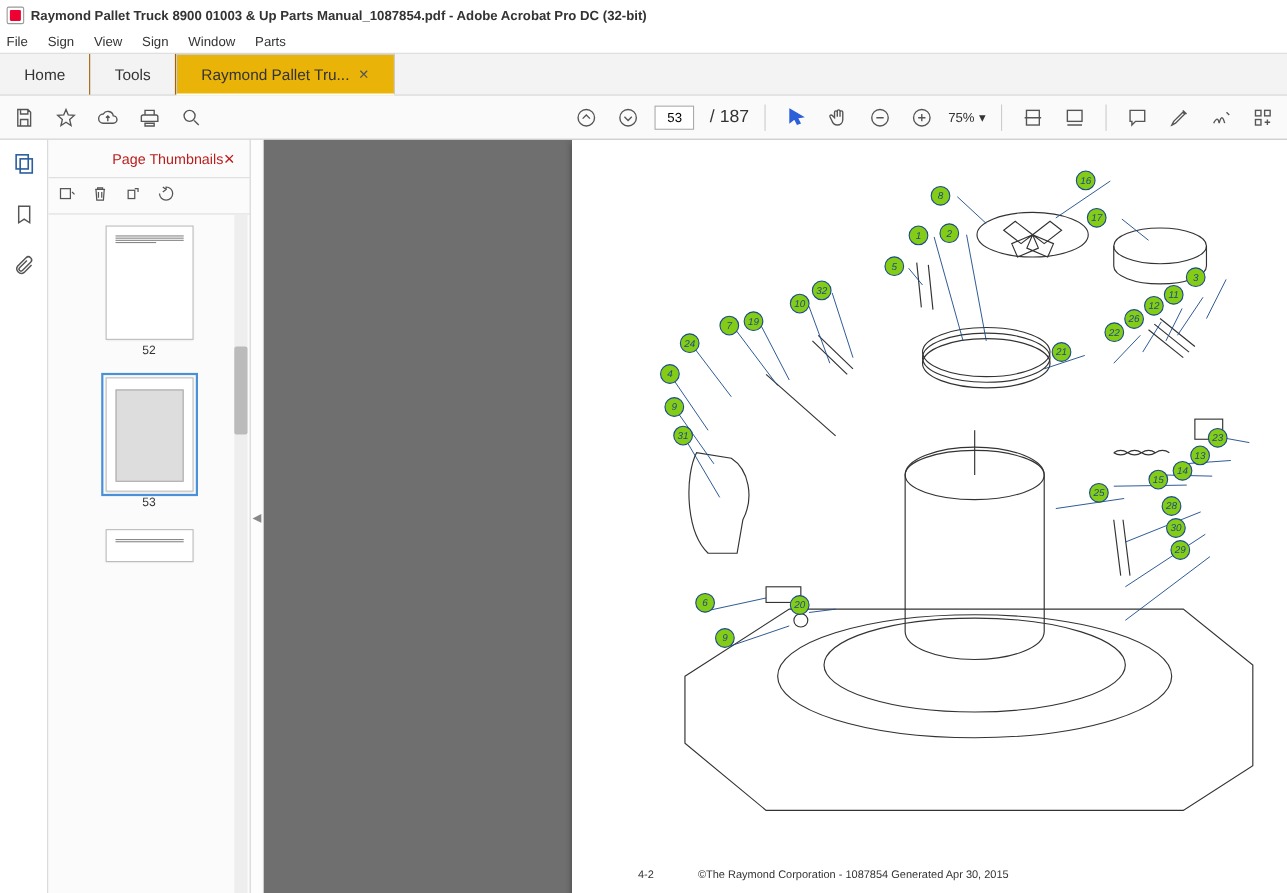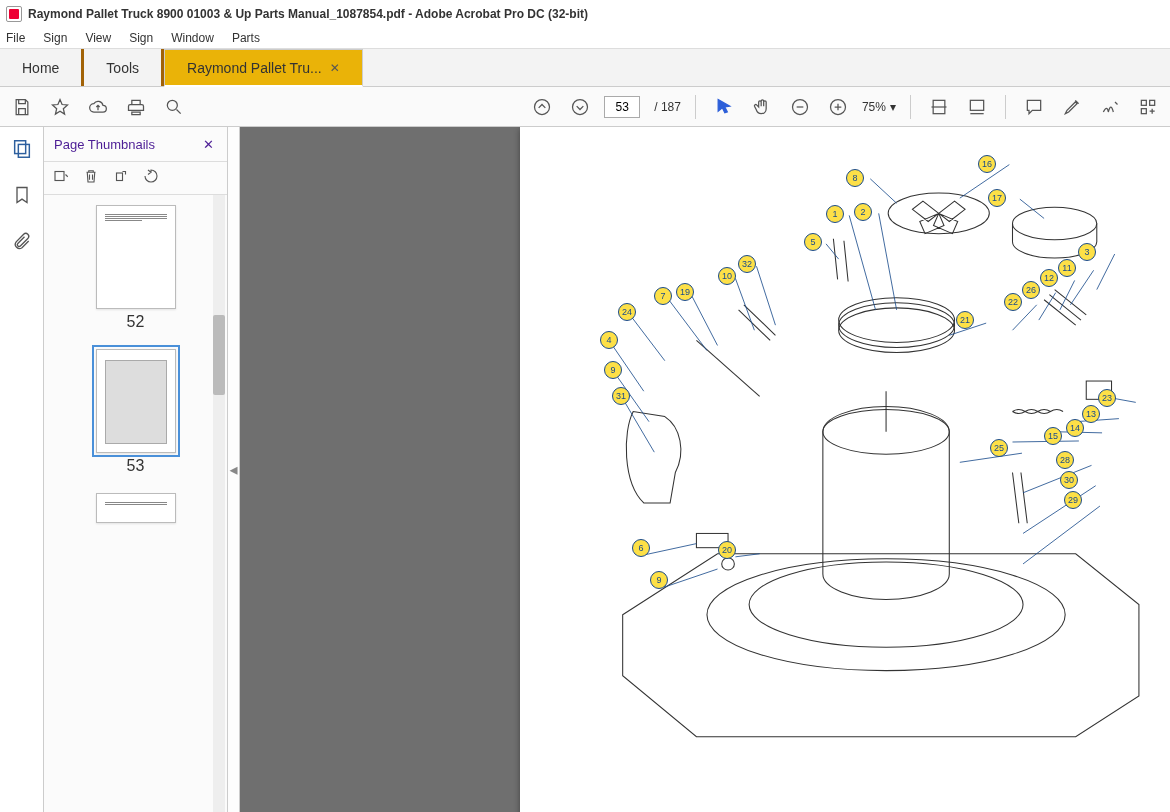--- a/index.html
+++ b/index.html
@@ -6,65 +6,65 @@
 body { width: 1170px; height: 812px; overflow: hidden; background: #fff; display: flex; flex-direction: column; }
 
 .titlebar { height: 28px; display: flex; align-items: center; padding: 0 6px; font-size: 12px; color: #333; background: #fff; font-weight: bold; }
 .titlebar .pdf-icon { width: 16px; height: 16px; margin-right: 6px; background: #fff; border: 1px solid #999; border-radius: 2px; position: relative; }
 .titlebar .pdf-icon::after { content: ""; position: absolute; left: 2px; top: 2px; width: 10px; height: 10px; background: #e03; border-radius: 1px; }
 
 .menubar { height: 20px; display: flex; align-items: center; padding: 0 6px; gap: 18px; font-size: 12px; color: #333; background: #fff; }
 .menubar span { cursor: default; }
 
 .tabbar { height: 39px; background: #f3f3f3; border-top: 1px solid #ddd; border-bottom: 1px solid #ccc; display: flex; align-items: stretch; }
-.tabbar .tab { padding: 0 22px; display: flex; align-items: center; font-size: 14px; color: #333; border-right: 3px solid #a16207; cursor: default; }
+.tabbar .tab { padding: 0 22px; display: flex; align-items: center; font-size: 14px; color: #333; border-right: 1px solid #a16207; cursor: default; }
 .tabbar .tab.active { background: #eab308; border-bottom: 2px solid #fff; margin-bottom: -1px; border-top: 1px solid #ccc; border-left: 1px solid #ccc; border-right: 1px solid #ccc; }
 .tabbar .tab .close { margin-left: 8px; font-size: 12px; color: #555; }
 
 .toolbar { height: 40px; background: #fafafa; border-bottom: 1px solid #ccc; display: flex; align-items: center; padding: 0 8px; gap: 10px; }
 .toolbar .big-gap { flex: 1; }
 .tool { width: 28px; height: 28px; display: flex; align-items: center; justify-content: center; cursor: default; color: #555; }
 .tool svg { width: 20px; height: 20px; stroke: #555; fill: none; stroke-width: 1.5; }
 .pageinput { width: 36px; height: 22px; text-align: center; border: 1px solid #aaa; font-size: 12px; }
-.pagecount { font-size: 12px; color: #333; margin-left: 4px; }
+.pagecount { font-size: 16px; color: #333; margin-left: 4px; }
 .zoom { font-size: 12px; color: #333; display: flex; align-items: flex-end; gap: 4px; }
 .vdiv { width: 1px; height: 24px; background: #ccc; margin: 0 4px; }
 
 .main { flex: 1; display: flex; overflow: hidden; }
 
 .leftstrip { width: 44px; background: #fff; border-right: 1px solid #ccc; display: flex; flex-direction: column; align-items: center; padding-top: 10px; gap: 22px; }
 .leftstrip .strip-icon { width: 24px; height: 24px; display: flex; align-items: center; justify-content: center; color: #4a7bb5; }
 .leftstrip .strip-icon svg { stroke: currentColor; fill: none; stroke-width: 1.6; }
 .leftstrip .strip-icon.active { color: #2d5f9e; }
 
 .sidepanel { width: 184px; background: #fbfbfb; border-right: 1px solid #ccc; display: flex; flex-direction: column; }
-.sidepanel-head { height: 34px; display: flex; align-items: center; justify-content: space-between; padding: 0 10px; font-size: 13px; color: #4c1d95; }
+.sidepanel-head { height: 34px; display: flex; align-items: center; justify-content: flex-end; padding: 0 10px; font-size: 13px; color: #b91c1c; }
 .sidepanel-head .close-icon { width: 14px; height: 14px; cursor: default; }
 .sidepanel-tools { height: 34px; border-top: 1px solid #ddd; border-bottom: 1px solid #ddd; display: flex; align-items: center; padding: 0 8px; gap: 12px; }
 .sidepanel-tools svg { width: 18px; height: 18px; stroke: #555; fill: none; stroke-width: 1.5; }
 
 .thumbs { flex: 1; overflow: hidden; position: relative; padding: 10px 0 0 0; }
 .thumbs-inner { display: flex; flex-direction: column; align-items: center; gap: 18px; }
 .thumb { display: flex; flex-direction: column; align-items: center; gap: 4px; }
 .thumb .page { width: 80px; height: 104px; background: #fff; border: 1px solid #bbb; box-shadow: 0 1px 2px rgba(0,0,0,0.1); position: relative; overflow: hidden; }
 .thumb .page.sel { outline: 2px solid #4a90d9; outline-offset: 2px; }
-.thumb .num { font-size: 16px; color: #333; }
+.thumb .num { font-size: 11px; color: #333; }
 .thumb .page .mini { position: absolute; inset: 8px; display: flex; flex-direction: column; gap: 1px; }
 .thumb .page .mini .line { height: 1px; background: #888; }
 .thumb .page .mini .block { flex: 1; background: #ddd; margin-top: 2px; border: 1px solid #aaa; }
 .thumbs .scrollbar-track { position: absolute; right: 2px; top: 0; width: 12px; height: 100%; background: #eee; }
 .thumbs .scrollbar-thumb { position: absolute; right: 2px; top: 120px; width: 12px; height: 80px; background: #bbb; border-radius: 2px; }
 
 .collapse { width: 12px; background: #fdfdfd; border-right: 1px solid #ccc; display: flex; align-items: center; justify-content: center; color: #888; }
 
 .viewer { flex: 1; background: #6f6f6f; display: flex; align-items: flex-start; justify-content: center; overflow: hidden; position: relative; }
 .page-canvas { width: 870px; height: 690px; background: #fff; margin-top: 0; box-shadow: 0 2px 6px rgba(0,0,0,0.4); position: relative; }
 .page-canvas .diagram { position: absolute; left: 50px; top: 0; right: 10px; bottom: 60px; }
 .page-canvas .footer { position: absolute; bottom: 16px; left: 60px; right: 30px; display: flex; font-size: 10px; color: #333; gap: 40px; }
-.callout { position: absolute; width: 18px; height: 18px; border: 1px solid #1a4b8c; border-radius: 50%; font-size: 9px; color: #1a4b8c; display: flex; align-items: center; justify-content: center; background: #fde047; }
+.callout { position: absolute; width: 18px; height: 18px; border: 1px solid #1a4b8c; border-radius: 50%; font-size: 9px; color: #1a4b8c; display: flex; align-items: center; justify-content: center; background: #84cc16; font-style: italic; }
 .diagram svg { width: 100%; height: 100%; }
 .diagram svg .le { stroke: #1a4b8c; stroke-width: 0.8; }
 .diagram svg .dr { stroke: #333; stroke-width: 1; fill: none; }
 .gray-strip { width: 280px; height: 100%; background: #6f6f6f; position: absolute; left: 0; top: 0; }
 </style>
 </head>
 <body>
 
 <div class="titlebar">
   <div class="pdf-icon"></div>
@@ -353,16 +353,20 @@
             <line x1="429" y1="321" x2="370" y2="330"></line>
               <line x1="495" y1="333" x2="430" y2="360"></line>
             <line x1="499" y1="353" x2="430" y2="400"></line>
               <line x1="503" y1="373" x2="430" y2="430"></line>
             <line x1="71" y1="421" x2="120" y2="410"></line>
               <line x1="157" y1="423" x2="180" y2="420"></line>
             <line x1="89" y1="453" x2="140" y2="435"></line>
           </g>
         </svg>
       <div class="callout" style="left: 408px; top: 28px;">16</div><div class="callout" style="left: 276px; top: 42px;">8</div><div class="callout" style="left: 418px; top: 62px;">17</div><div class="callout" style="left: 256px; top: 78px;">1</div><div class="callout" style="left: 284px; top: 76px;">2</div><div class="callout" style="left: 234px; top: 106px;">5</div><div class="callout" style="left: 508px; top: 116px;">3</div><div class="callout" style="left: 168px; top: 128px;">32</div><div class="callout" style="left: 148px; top: 140px;">10</div><div class="callout" style="left: 488px; top: 132px;">11</div><div class="callout" style="left: 470px; top: 142px;">12</div><div class="callout" style="left: 84px; top: 160px;">7</div><div class="callout" style="left: 106px; top: 156px;">19</div><div class="callout" style="left: 452px; top: 154px;">26</div><div class="callout" style="left: 434px; top: 166px;">22</div><div class="callout" style="left: 48px; top: 176px;">24</div><div class="callout" style="left: 386px; top: 184px;">21</div><div class="callout" style="left: 30px; top: 204px;">4</div><div class="callout" style="left: 34px; top: 234px;">9</div><div class="callout" style="left: 42px; top: 260px;">31</div><div class="callout" style="left: 528px; top: 262px;">23</div><div class="callout" style="left: 512px; top: 278px;">13</div><div class="callout" style="left: 496px; top: 292px;">14</div><div class="callout" style="left: 474px; top: 300px;">15</div><div class="callout" style="left: 420px; top: 312px;">25</div><div class="callout" style="left: 486px; top: 324px;">28</div><div class="callout" style="left: 490px; top: 344px;">30</div><div class="callout" style="left: 494px; top: 364px;">29</div><div class="callout" style="left: 62px; top: 412px;">6</div><div class="callout" style="left: 148px; top: 414px;">20</div><div class="callout" style="left: 80px; top: 444px;">9</div></div>
+      <div class="footer">
+        <span>4-2</span>
+        <span>©The Raymond Corporation - 1087854 Generated Apr 30, 2015</span>
+      </div>
     </div>
   </div>
 
 </div>
 
 </body></html>

